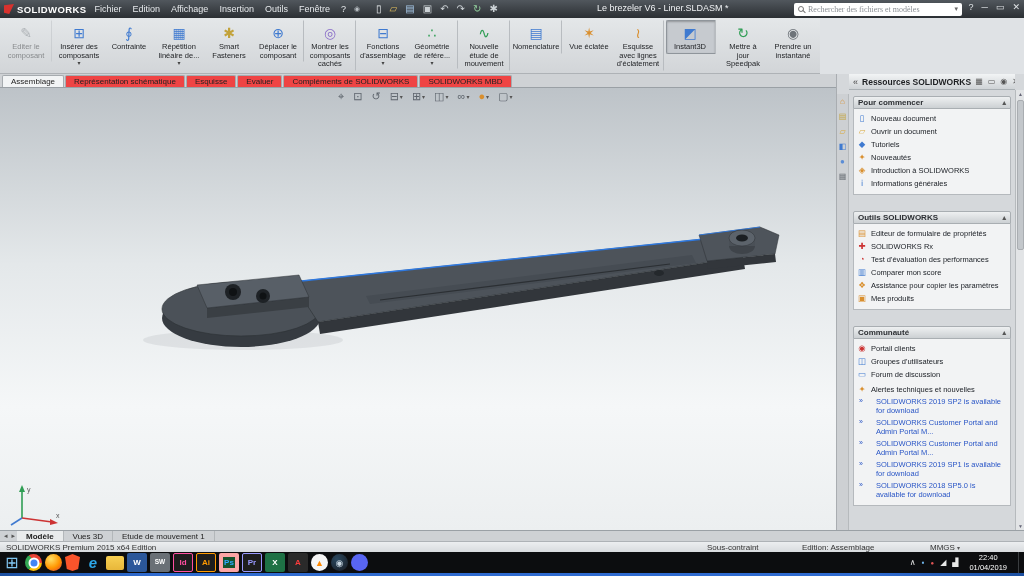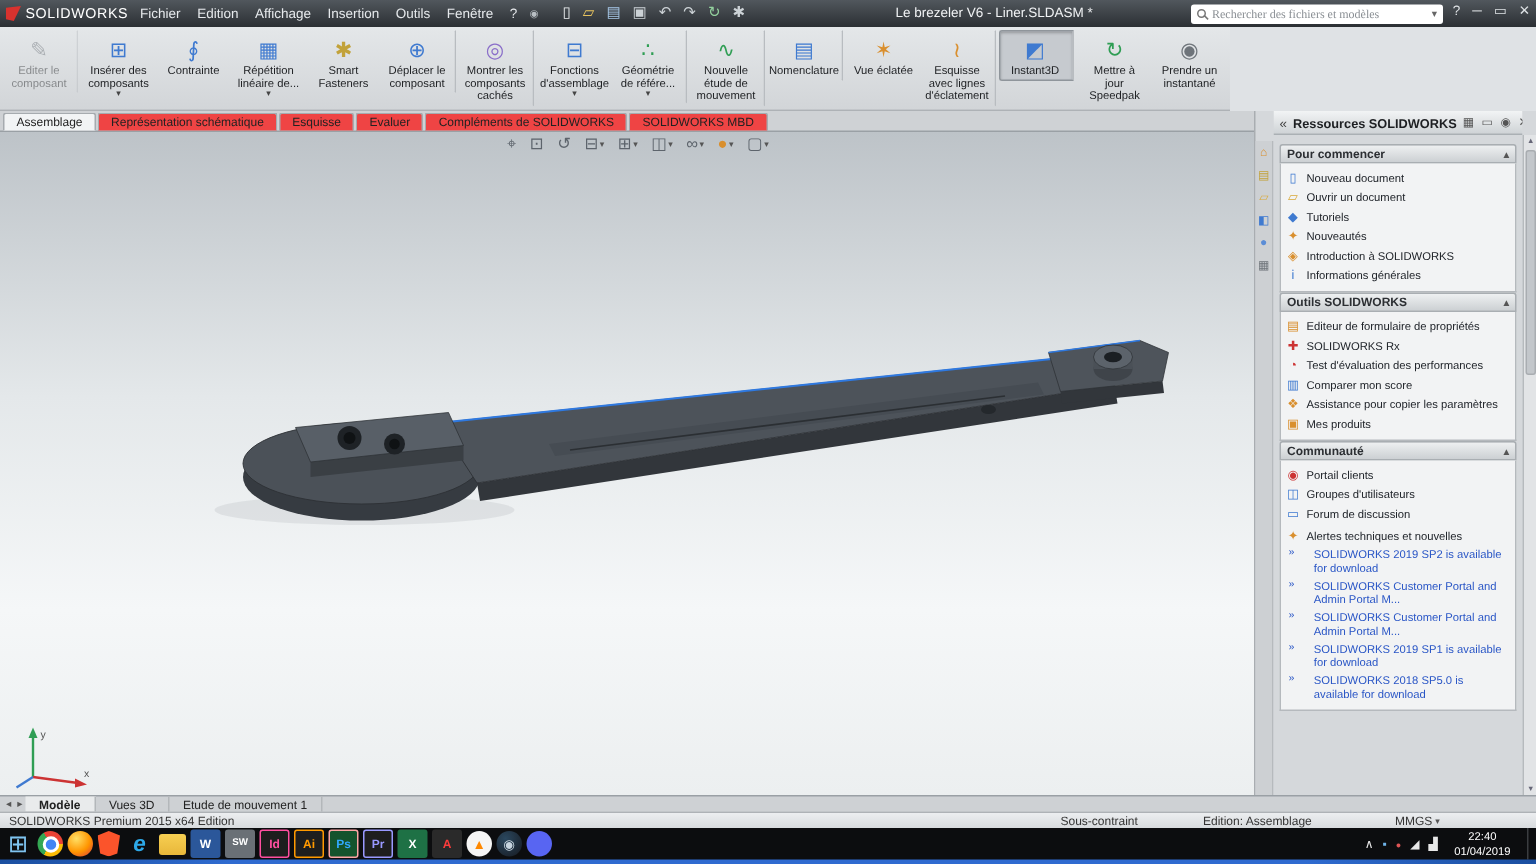--- a/index.html
+++ b/index.html
@@ -4,21 +4,21 @@
 <style>
   *{margin:0;padding:0;box-sizing:border-box}
   html,body{width:1024px;height:576px;overflow:hidden}
   body{font-family:"Liberation Sans",sans-serif;position:relative;background:#000;cursor:default}
   .stage{position:absolute;left:0;top:0;width:1024px;height:576px;background:#dfe2e5}
 
   
   .titlebar{position:absolute;left:0;top:0;width:1024px;height:18px;
     background:linear-gradient(#51575d,#2b2f33);color:#e6e9ec;font-size:9px;
     display:flex;align-items:center;padding:0 4px;gap:8px;z-index:30}
-  .logo{display:flex;align-items:center;gap:3px;font-weight:normal;font-size:9.5px;letter-spacing:.4px;color:#fff}
+  .logo{display:flex;align-items:center;gap:3px;font-weight:bold;font-size:9.5px;letter-spacing:.4px;color:#fff}
   .logo-mark{width:10px;height:10px;background:#d8322e;clip-path:polygon(0 12%,100% 0,52% 100%,0 88%)}
   .menus{display:flex;gap:11px}
   .menu-item{padding:1px 0}
   .pinbox{display:flex;align-items:center}
   .qicons{display:flex;gap:8px;align-items:center;margin-left:8px}
   .qicon{font-size:10px;line-height:1}
   .doc-title{position:absolute;left:597px;top:3px;font-size:9px;color:#f0f2f4;white-space:nowrap}
   .search-wrap{position:absolute;right:62px;top:2.5px;width:168px;height:13px;background:#fff;border-radius:2px;
     display:flex;align-items:center;padding:0 4px;gap:4px}
   .mag{width:6px;height:6px;border:1px solid #777;border-radius:50%;position:relative;flex:0 0 auto}
@@ -114,21 +114,21 @@
   .tp-header{height:16px;background:linear-gradient(#f2f4f5,#cfd3d6);border-bottom:1px solid #aab0b4;
     display:flex;align-items:center;padding:0 4px;gap:4px}
   .tp-collapse::before{content:"«";color:#444;font-size:9px}
   .tp-title{font-weight:bold;font-size:8.5px;color:#1d1f22;flex:1;text-align:center;white-space:nowrap}
   .tp-hdr-icon{font-size:8px;color:#555;line-height:1}
   [data-name="pane-grid-icon"]::before{content:"▦"}
   [data-name="pane-restore-icon"]::before{content:"▭"}
   [data-name="pane-pin-icon"]::before{content:"◉"}
   [data-name="pane-close-icon"]::before{content:"✕"}
   .tp-section{margin:6px 4px 0}
-  .tp-section.gap{margin-top:0}
+  .tp-section.gap{margin-top:16px}
   .tp-sec-header{height:13px;background:linear-gradient(#eef0f1,#ccd0d3);border:1px solid #a9aeb2;
     display:flex;align-items:center;padding:0 4px;font-weight:bold;color:#2c2f33;border-radius:2px 2px 0 0;font-size:8px}
   .sec-arrow{margin-left:auto;font-size:7px;color:#555}
   .tp-box{background:#f2f3f4;border:1px solid #b5b9bd;border-top:none;padding:3px 3px 4px}
   .tp-item{display:flex;align-items:center;gap:4px;height:13px;color:#20242a;white-space:nowrap;overflow:hidden}
   .tp-icon{width:10px;text-align:center;font-size:8.5px;line-height:1;flex:0 0 auto}
   [data-name="new-doc-icon"]::before{content:"▯";color:#3f7ad0}
   [data-name="open-doc-icon"]::before{content:"▱";color:#d9a93a}
   [data-name="tutorials-icon"]::before{content:"◆";color:#3f7ad0}
   [data-name="whats-new-icon"]::before{content:"✦";color:#d98f2e}
@@ -186,21 +186,21 @@
     clip-path:polygon(50% 0,100% 18%,88% 88%,50% 100%,12% 88%,0 18%)}
   [data-name="edge-icon"] .tglyph{font-size:15px;color:#2da8e8;font-style:italic}
   [data-name="folder-icon"]{background:linear-gradient(#f7cf52,#e8b73a);border-radius:2px;width:18px;height:14px}
   [data-name="word-icon"]{background:#2b579a;border-radius:2px}
   [data-name="solidworks-icon"]{background:#6a7076;border-radius:2px}
   [data-name="solidworks-icon"] .tglyph{font-size:6.5px}
   [data-name="indesign-icon"]{background:#1e1e1e;border:1px solid #ff4fa0;border-radius:2px}
   [data-name="indesign-icon"] .tglyph{color:#ff4fa0}
   [data-name="illustrator-icon"]{background:#1e1e1e;border:1px solid #ff9a00;border-radius:2px}
   [data-name="illustrator-icon"] .tglyph{color:#ff9a00}
-  [data-name="photoshop-icon"]{background:#14532d;border:1px solid #fca5a5;border-radius:2px}
+  [data-name="photoshop-icon"]{background:#14532d;border:4px solid #fca5a5;border-radius:2px}
   [data-name="photoshop-icon"] .tglyph{color:#31a8ff}
   [data-name="premiere-icon"]{background:#1e1e1e;border:1px solid #9999ff;border-radius:2px}
   [data-name="premiere-icon"] .tglyph{color:#9999ff}
   [data-name="excel-icon"]{background:#1e7145;border-radius:2px}
   [data-name="acrobat-icon"]{background:#2a2a2a;border-radius:2px}
   [data-name="acrobat-icon"] .tglyph{color:#fa3c3c}
   [data-name="vlc-icon"]{background:#f5f5f5;border-radius:50%;width:17px;height:17px}
   [data-name="vlc-icon"]::before{content:"▲";color:#ff8800;font-size:9px}
   [data-name="steam-icon"]{border-radius:50%;width:17px;height:17px;background:radial-gradient(circle at 35% 30%,#2a475e,#171a21)}
   [data-name="steam-icon"]::before{content:"◉";color:#c7d5e0;font-size:9px}

